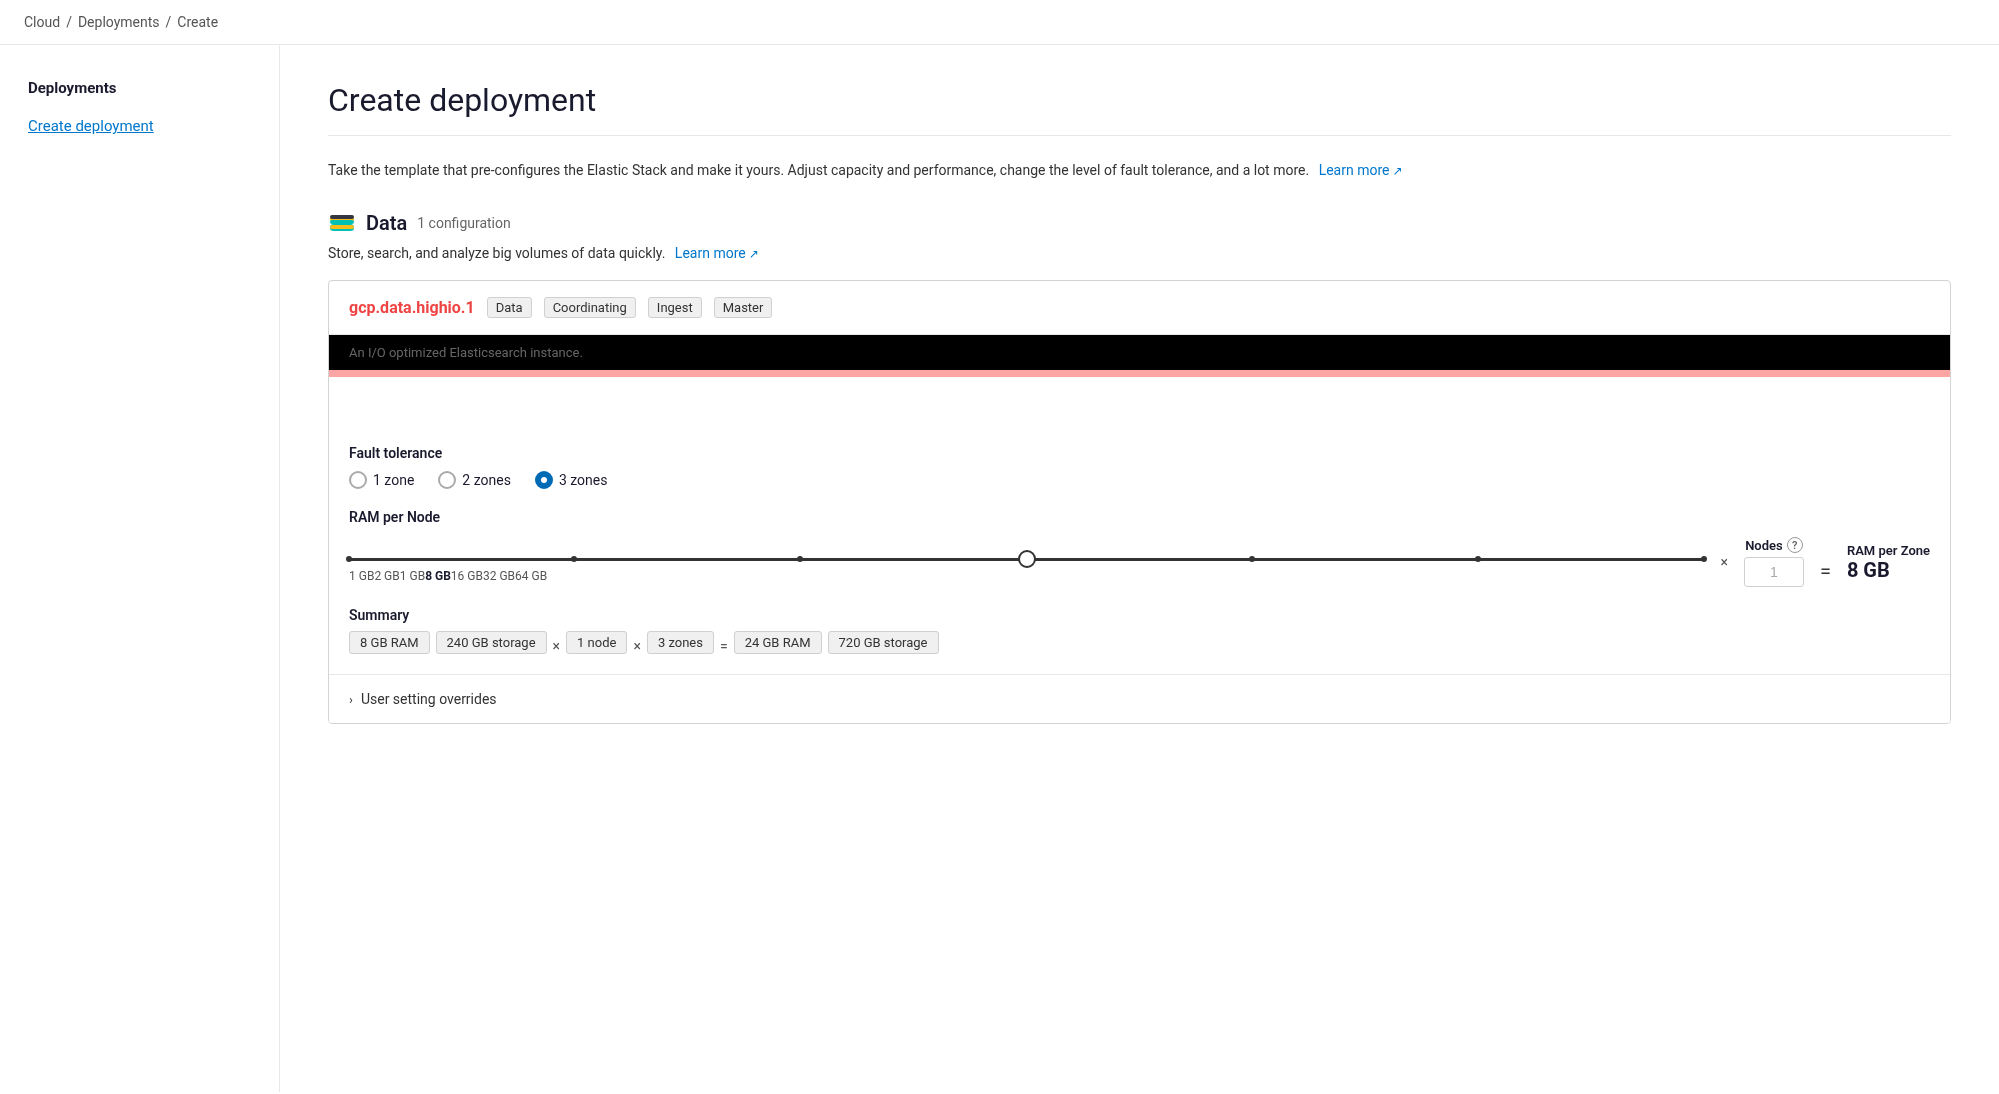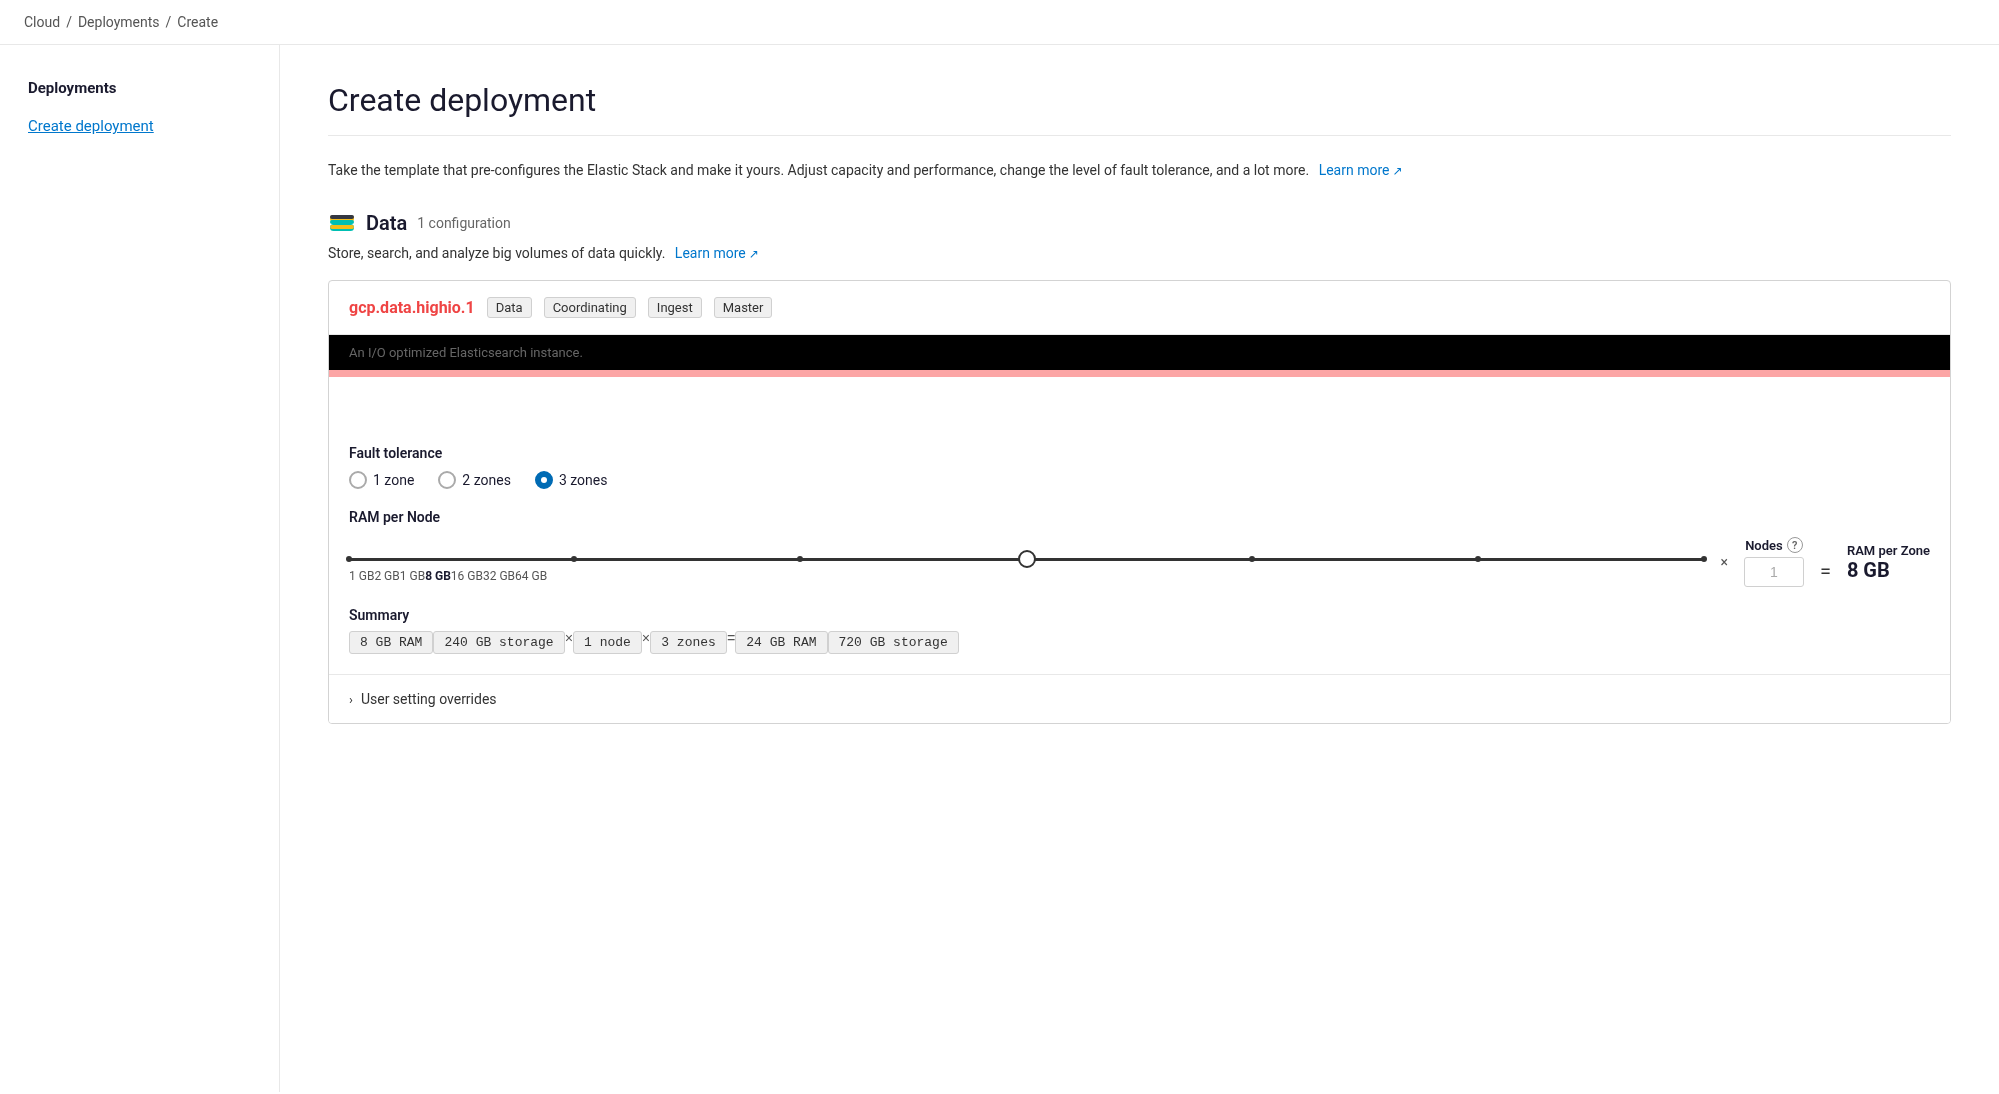--- a/index.html
+++ b/index.html
@@ -321,23 +321,23 @@
     .summary-section { margin-top: 16px; }
 
     .summary-label {
       font-size: 14px;
       font-weight: 600;
       margin-bottom: 8px;
     }
 
     .summary-row {
       display: flex;
-      align-items: flex-start;
+      align-items: flex-end;
+      gap: 6px;
       flex-wrap: wrap;
-      font-family: Liberation Mono, monospace;
     }
 
     .summary-badge {
       background: #f0f0f0;
       border: 1px solid #d0d0d0;
       border-radius: 3px;
       padding: 3px 10px;
       font-size: 13px;
       color: #333;
     }

